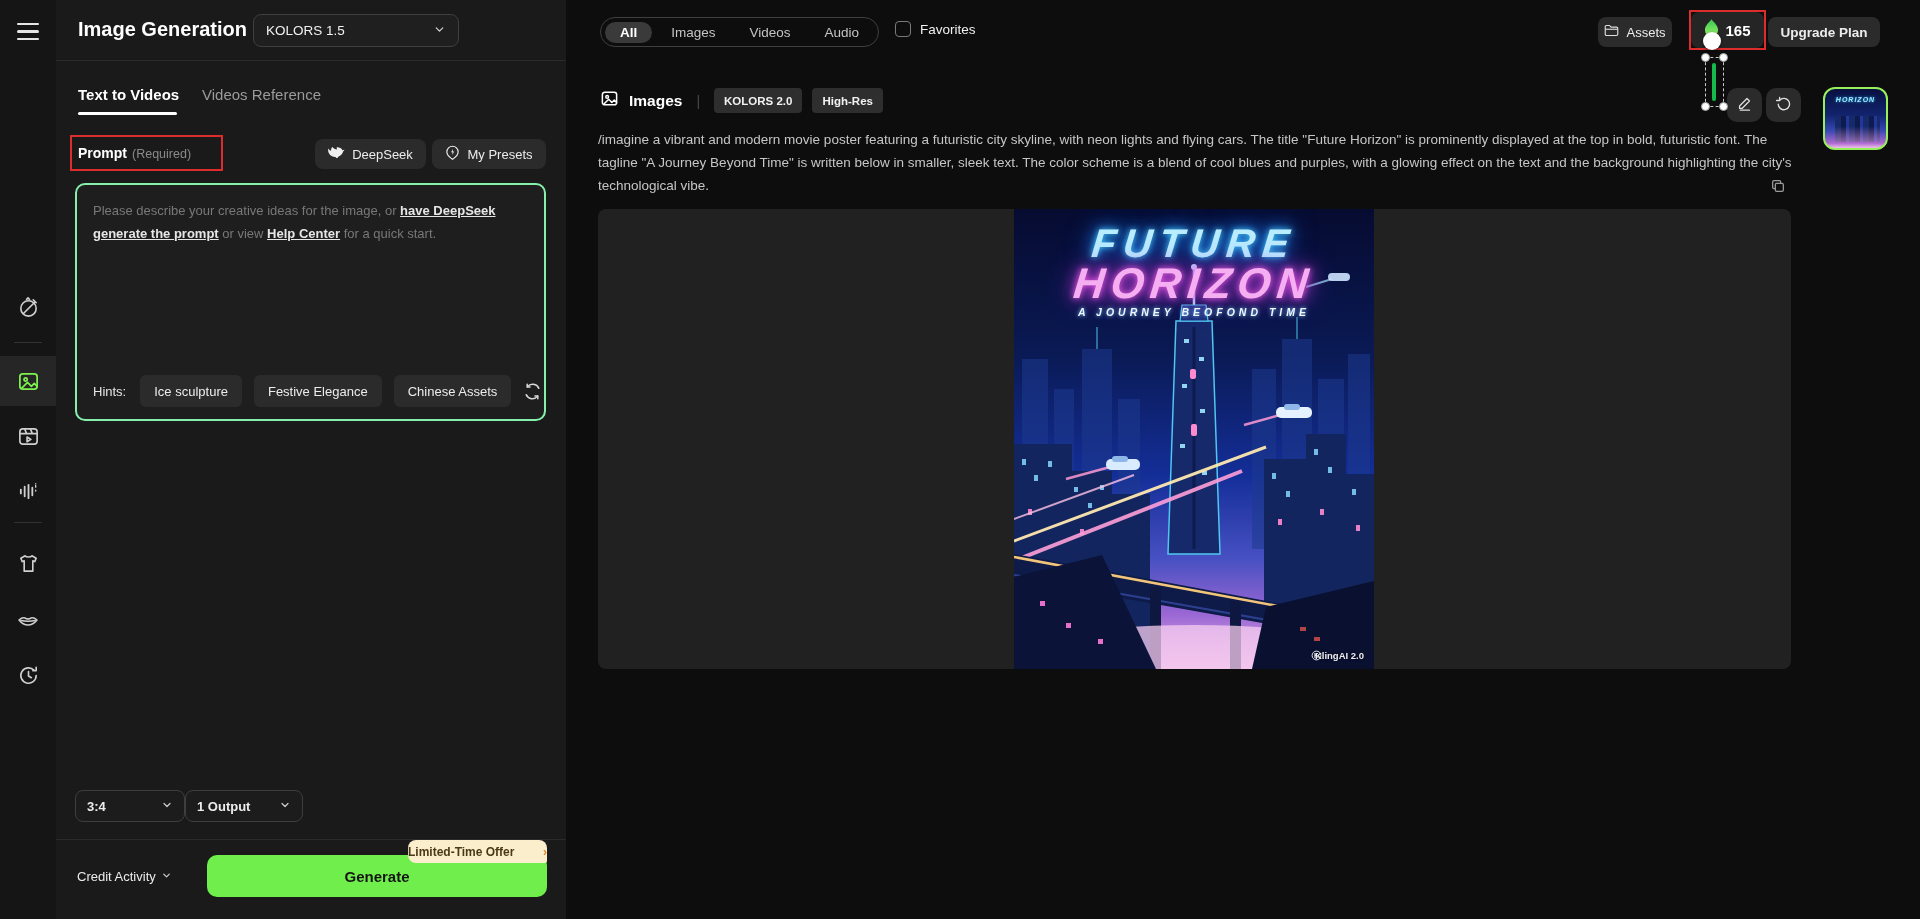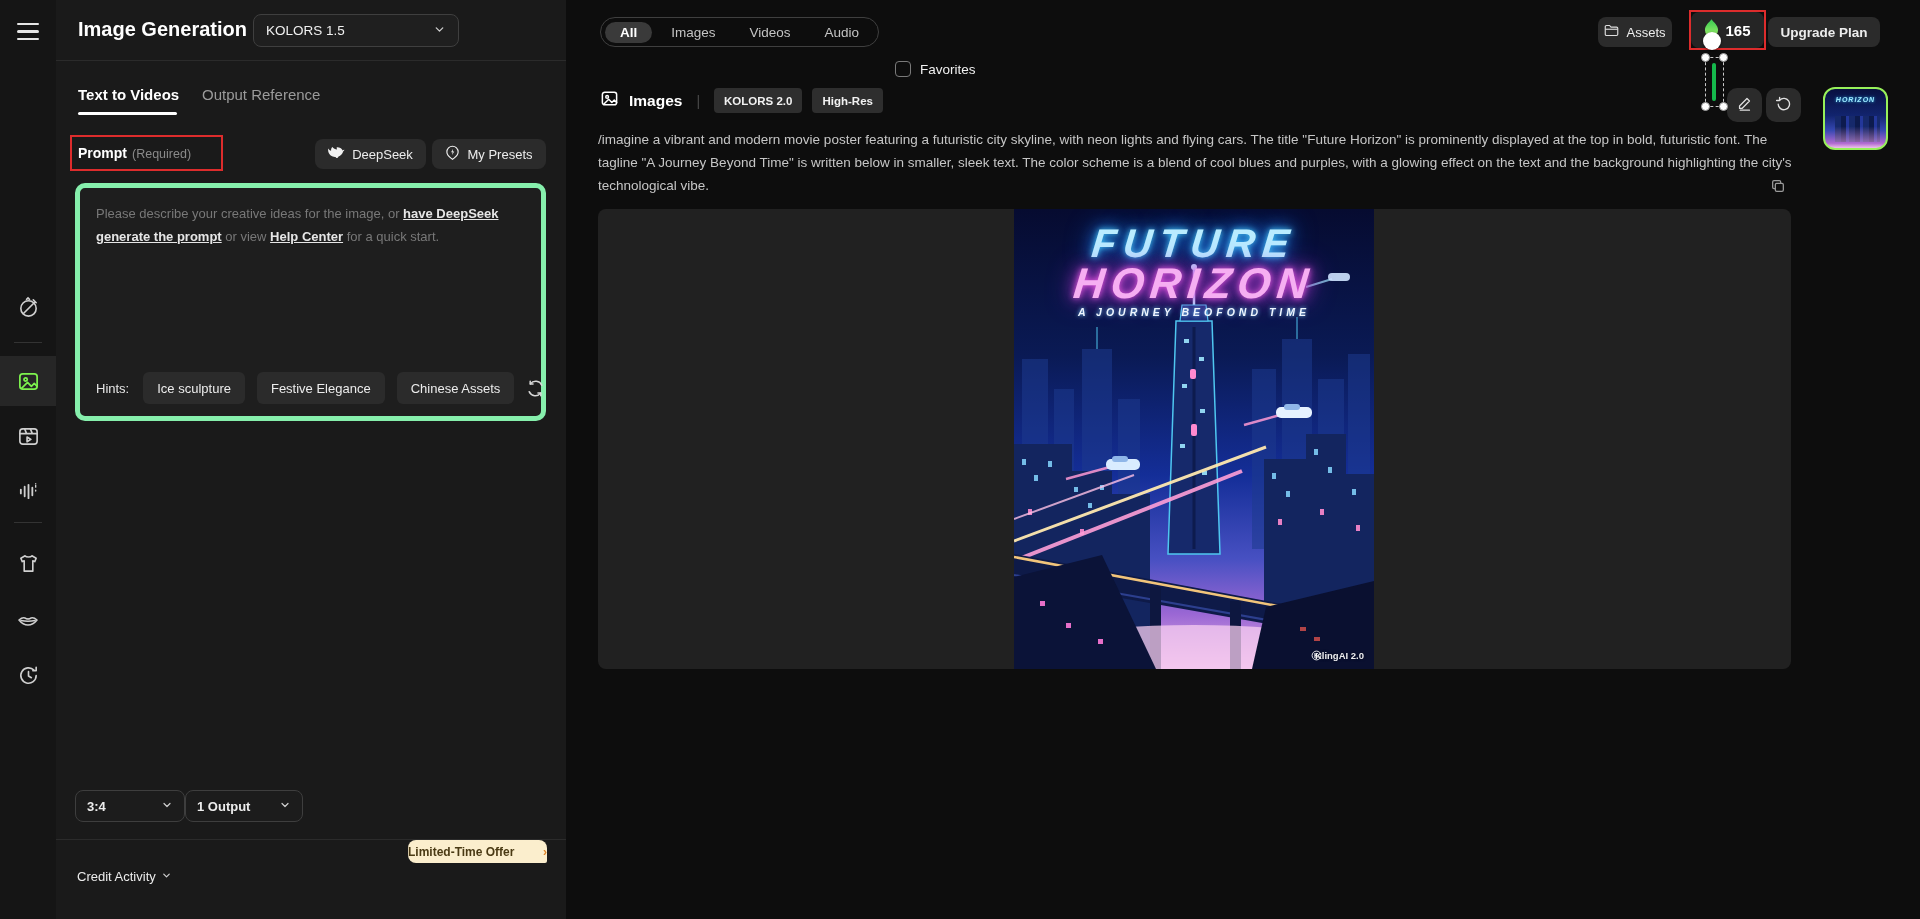--- a/index.html
+++ b/index.html
@@ -18,39 +18,39 @@
   .panel-title{position:absolute;left:22px;top:18px;font-size:20px;font-weight:700;color:#fff;}
   .model-select{position:absolute;left:197px;top:14px;width:206px;height:33px;border:1px solid #3f3f3f;background:#1f1f1f;border-radius:8px;display:flex;align-items:center;justify-content:space-between;padding:0 12px;font-size:13.5px;font-weight:400;color:#f0f0f0;box-sizing:border-box;cursor:pointer;gap:44px;}
   .hdr-div{position:absolute;left:0;top:60px;width:510px;height:1px;background:#2b2b2b;}
   .tab1{position:absolute;left:22px;top:86px;font-size:15px;font-weight:700;color:#fff;cursor:pointer;}
   .tab2{position:absolute;left:146px;top:86px;font-size:15px;color:#9b9b9b;cursor:pointer;}
   .tab-underline{position:absolute;left:22px;top:112px;width:99px;height:3px;background:#fff;border-radius:2px;}
   .prompt-label{position:absolute;left:22px;top:145px;font-size:14px;font-weight:700;color:#fff;}
   .prompt-required{font-weight:400;color:#8a8a8a;font-size:12.5px;margin-left:5px;}
   .annot-box{position:absolute;border:2px solid #dd2c2c;box-sizing:border-box;z-index:40;pointer-events:none;}
   .mini-btn{position:absolute;top:139px;height:30px;background:#2b2b2b;border-radius:8px;display:flex;align-items:center;justify-content:center;gap:7px;font-size:13px;color:#ececec;box-sizing:border-box;cursor:pointer;}
-  .prompt-card{position:absolute;left:19px;top:183px;width:471px;height:238px;background:#1e1e1e;border:5px solid #86efac;border-radius:10px;box-sizing:border-box;cursor:text;}
+  .prompt-card{position:absolute;left:19px;top:183px;width:471px;height:238px;background:#1e1e1e;border:2px solid #86efac;border-radius:10px;box-sizing:border-box;cursor:text;}
   .ph{position:absolute;left:16px;top:14px;width:438px;font-size:13px;line-height:23px;color:#787878;}
   .ph-link{color:#e6e6e6;font-weight:600;text-decoration:underline;cursor:pointer;}
   .hints-row{position:absolute;left:16px;bottom:12px;display:flex;align-items:center;gap:12px;}
   .hints-label{font-size:13px;color:#e6e6e6;margin-right:2px;}
   .chip{background:#2b2b2b;border-radius:6px;height:32px;display:flex;align-items:center;padding:0 14px;font-size:13px;color:#ececec;white-space:nowrap;cursor:pointer;}
   .refresh-ic{color:#d8d8d8;display:flex;align-items:center;cursor:pointer;}
   .select{position:absolute;top:790px;height:32px;border:1px solid #3e3e3e;background:#1c1c1c;border-radius:8px;display:flex;align-items:center;justify-content:space-between;padding:0 11px;font-size:13px;font-weight:600;color:#ececec;box-sizing:border-box;cursor:pointer;}
   .foot-div{position:absolute;left:0;top:839px;width:510px;height:1px;background:#2b2b2b;}
   .credit-activity{position:absolute;left:21px;top:869px;display:flex;align-items:center;gap:5px;font-size:13px;color:#ececec;cursor:pointer;}
   .generate{position:absolute;left:151px;top:855px;width:340px;height:42px;background:#70ef4c;border:none;border-radius:10px;font-size:15px;font-weight:700;color:#141414;cursor:pointer;font-family:"Liberation Sans",sans-serif;}
   .offer{position:absolute;left:352px;top:840px;width:139px;height:23px;background:#fbeecd;border-radius:8px 8px 2px 8px;display:flex;align-items:center;justify-content:space-between;gap:4px;font-size:12px;font-weight:700;color:#4a3a14;z-index:6;cursor:pointer;}
   .offer .arrow{color:#e0862a;font-size:12px;font-weight:700;}
   
   .main{position:absolute;left:566px;top:0;width:1354px;height:919px;}
   .filter-group{position:absolute;left:34px;top:17px;height:30px;border:1px solid #3f3f3f;border-radius:16px;display:flex;align-items:center;padding:0 4px;gap:4px;box-sizing:border-box;}
   .f-tab{padding:3px 15px;font-size:13.5px;color:#c4c4c4;border-radius:12px;cursor:pointer;}
   .f-tab.active{background:#3a3a3a;color:#fff;font-weight:700;}
-  .fav{position:absolute;left:329px;top:21px;display:flex;align-items:center;gap:9px;cursor:pointer;margin-top:40px;}
+  .fav{position:absolute;left:329px;top:21px;display:flex;align-items:center;gap:9px;cursor:pointer;}
   .fav .cb{width:16px;height:16px;border:1.5px solid #7a7a7a;border-radius:4px;box-sizing:border-box;background:transparent;}
   .fav .lbl{font-size:13.5px;color:#f0f0f0;}
   .top-btn{position:absolute;top:17px;height:30px;background:#2b2b2b;border-radius:8px;display:flex;align-items:center;justify-content:center;gap:7px;font-size:13px;color:#ececec;box-sizing:border-box;cursor:pointer;}
   .credits-pill{position:absolute;left:1125px;top:12px;width:73px;height:36px;background:#252525;border-radius:8px;display:flex;align-items:center;justify-content:center;gap:6px;cursor:pointer;}
   .credits-pill .num{font-size:15px;font-weight:700;color:#fff;}
   .upgrade{font-weight:700;font-size:13.5px;}
   
   .sel-circle{position:absolute;left:1137px;top:32px;width:18px;height:18px;border-radius:50%;background:#fff;box-shadow:0 1px 3px rgba(0,0,0,.6);z-index:41;}
   .sel-rect{position:absolute;left:1139px;top:57px;width:19px;height:50px;border:1.5px dashed #c9c9c9;box-sizing:border-box;z-index:40;}
   .sel-handle{position:absolute;width:9px;height:9px;border-radius:50%;background:#fff;border:1.5px solid #9a9a9a;box-sizing:border-box;z-index:42;}
@@ -170,21 +170,21 @@
       <span>
         <svg width="13" height="13" viewBox="0 0 24 24" fill="none" stroke="#cfcfcf" stroke-width="2.4" stroke-linecap="round" stroke-linejoin="round">
             <path d="M6 9 l6 6 6 -6"></path>
           </svg>
       </span>
     </div>
 
     <div class="hdr-div"></div>
 
     <div class="tab1">Text to Videos</div>
-    <div class="tab2">Output Reference</div>
+    <div class="tab2">Videos Reference</div>
     <div class="tab-underline"></div>
 
     <div class="prompt-label">
       <span>Prompt</span><span class="prompt-required">(Required)</span>
     </div>
     <div class="annot-box" style="left:14px;top:135px;width:153px;height:36px;"></div>
 
     <div class="mini-btn" style="left:259px;width:111px;">
       <span>
         <svg width="17" height="13" viewBox="0 0 24 16" fill="#f0f0f0">
@@ -236,20 +236,21 @@
 
     <div class="foot-div"></div>
 
     <div class="credit-activity">
       <span>Credit Activity</span>
       <span><svg width="11" height="11" viewBox="0 0 24 24" fill="none" stroke="#cfcfcf" stroke-width="2.6" stroke-linecap="round" stroke-linejoin="round">
             <path d="M6 9 l6 6 6 -6"></path>
           </svg></span>
     </div>
 
+    <button class="generate">Generate</button>
     <div class="offer">
       <span>Limited-Time Offer</span>
       <span class="arrow">›</span>
     </div>
   </section>
 
   <main class="main">
 
     <div class="filter-group">
       <span class="f-tab active">All</span>

